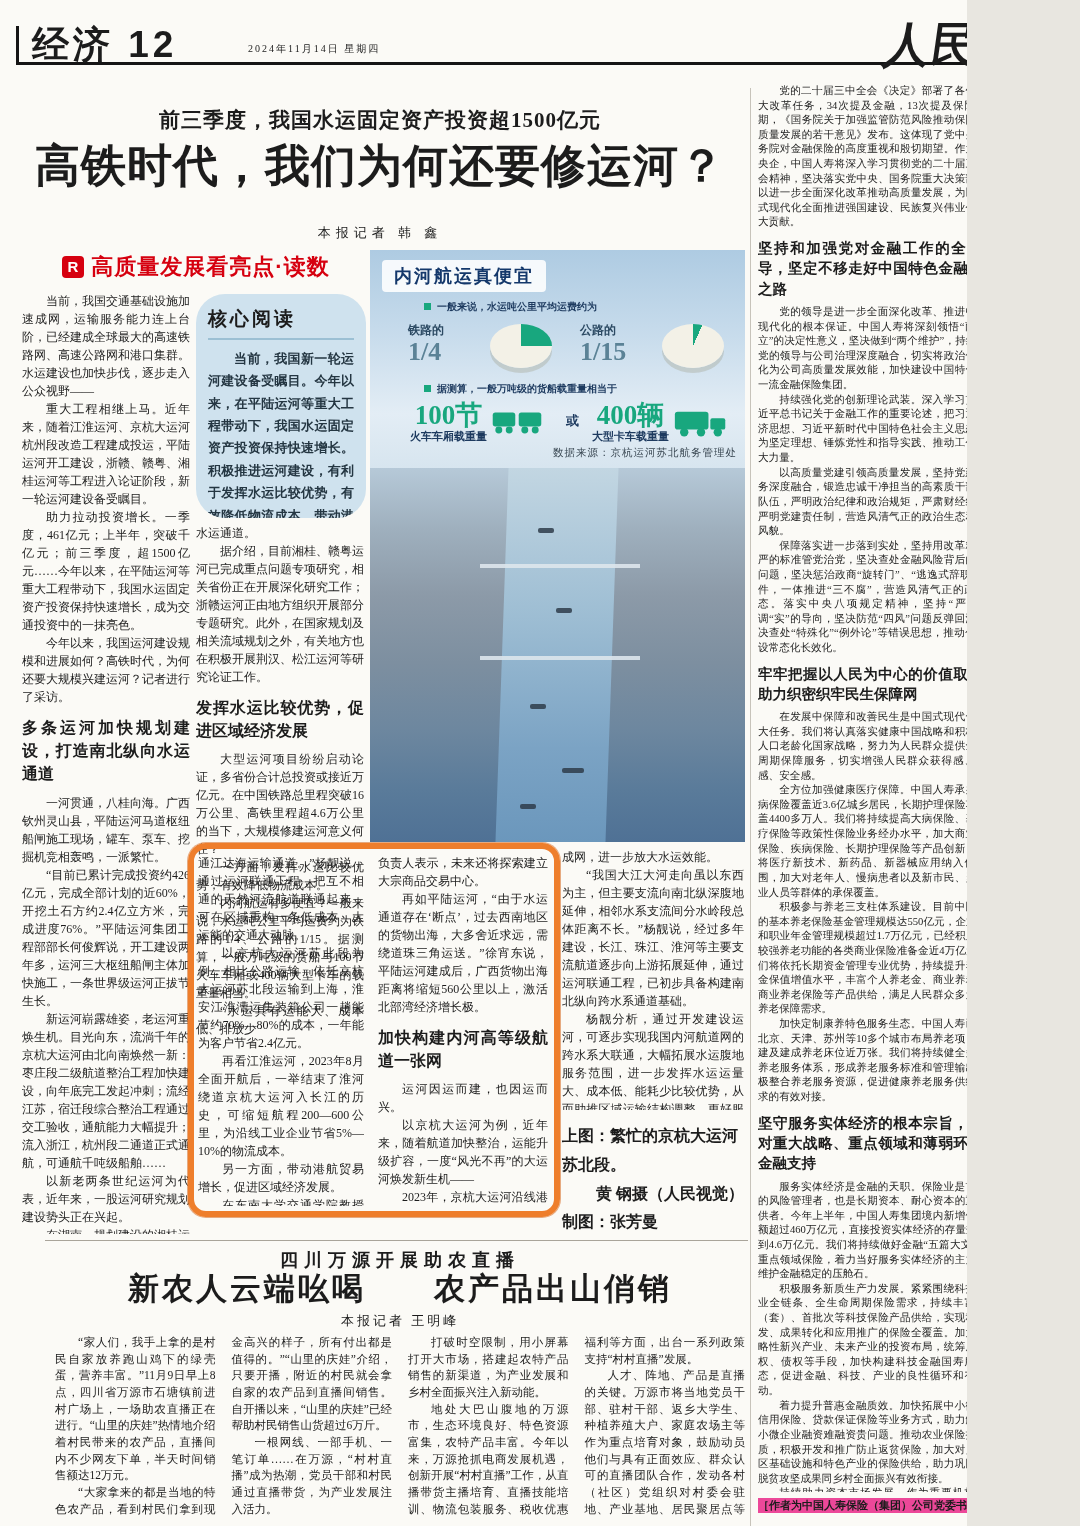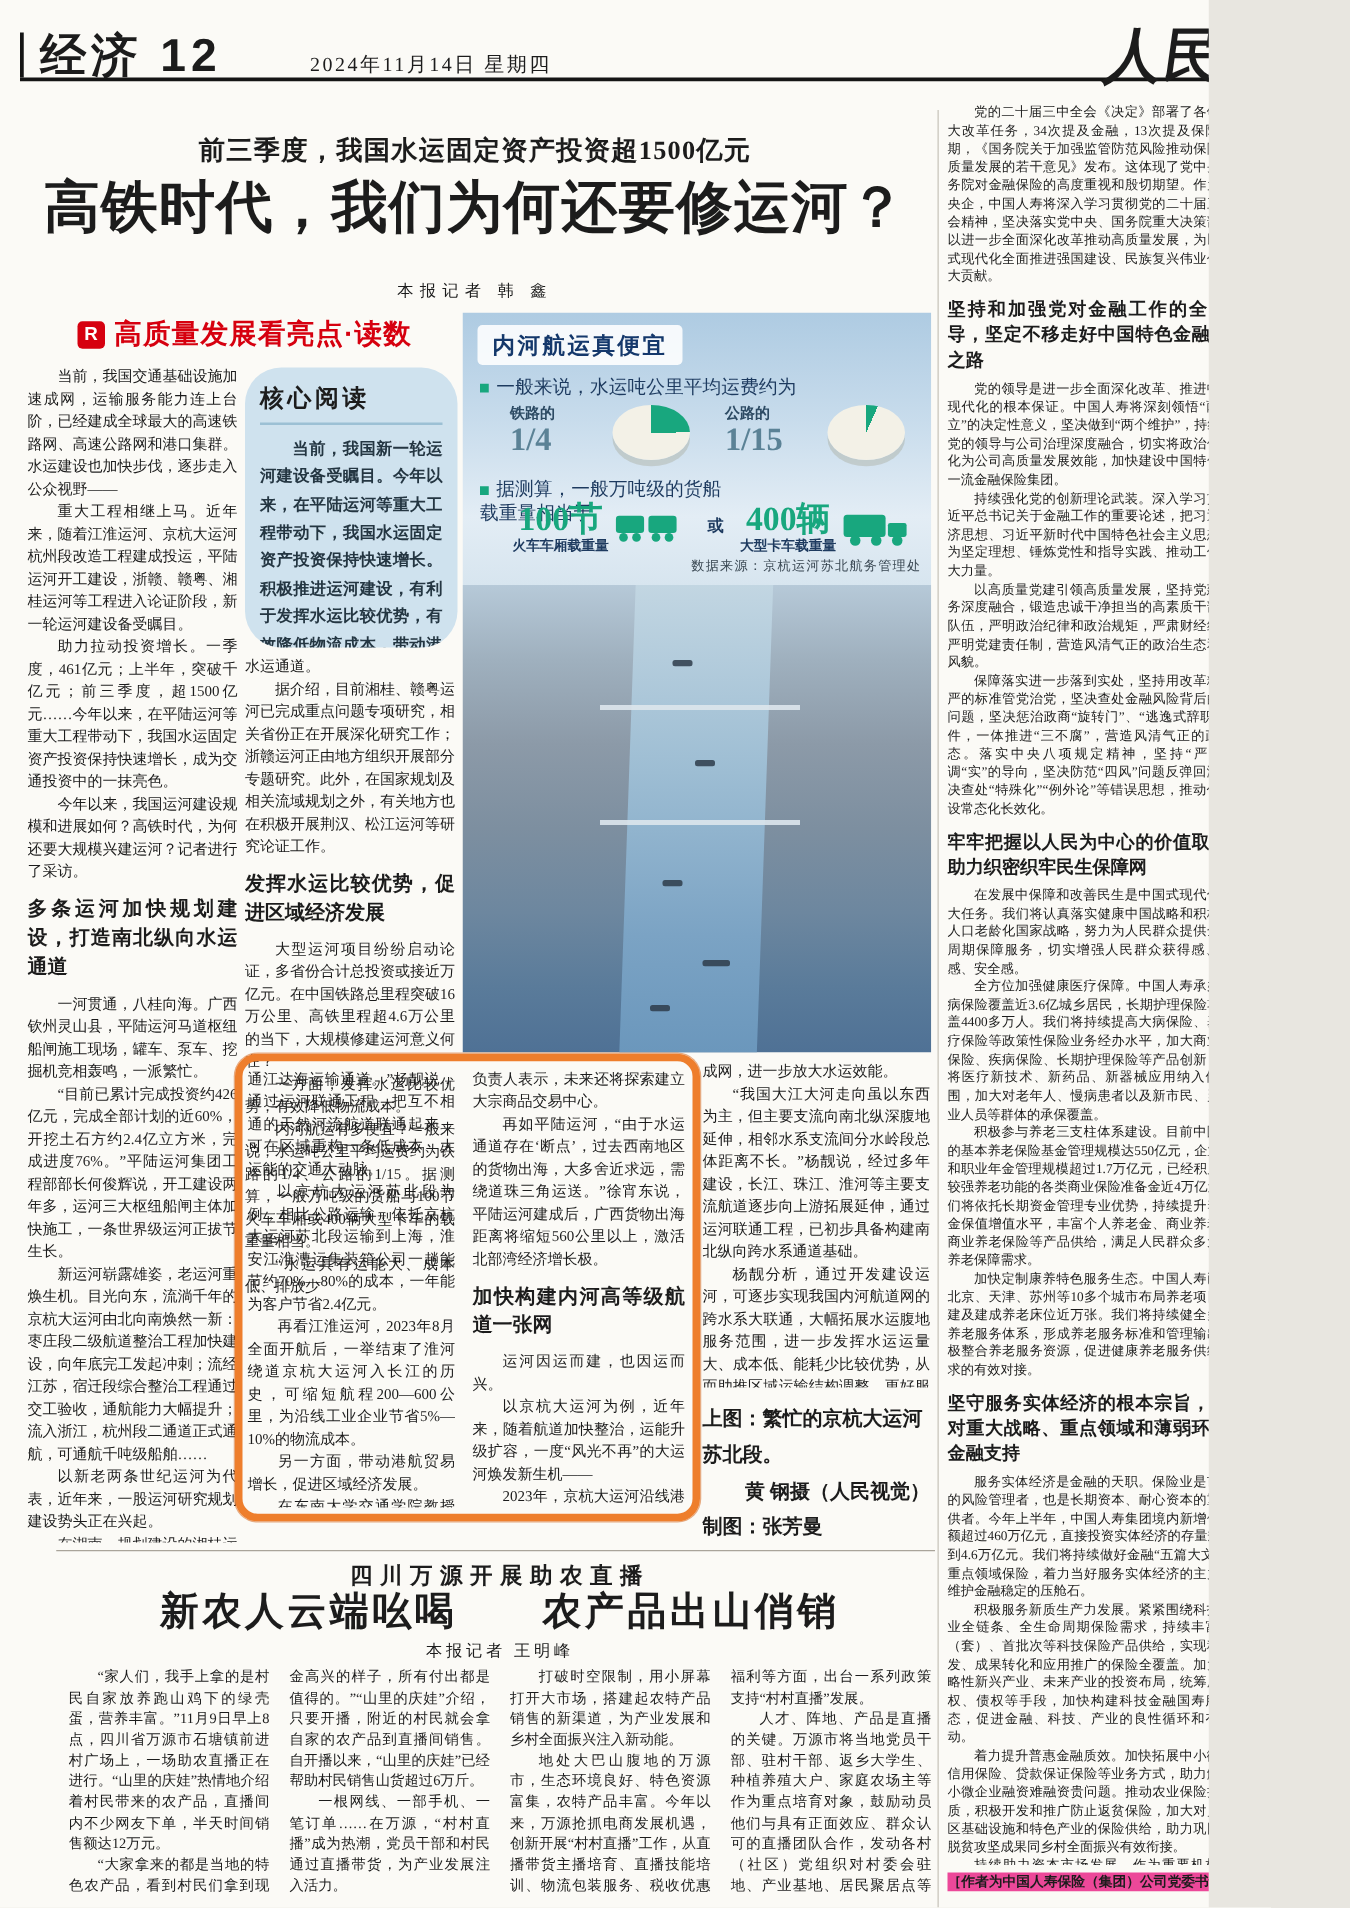--- a/index.html
+++ b/index.html
@@ -5,21 +5,21 @@
   html,body{margin:0;padding:0;}
   body{width:1080px;height:1526px;overflow:hidden;background:#e8e6e0;
        font-family:"Liberation Serif","DejaVu Serif",serif;color:#1c1c1c;}
   .page{position:absolute;left:0;top:0;width:967px;height:1526px;background:#fbfaf6;overflow:hidden;}
   .abs{position:absolute;}
   .sans{font-family:"Liberation Sans","DejaVu Sans",sans-serif;}
   
   .hdr-vline{left:16px;top:26px;width:3px;height:36px;background:#151515;}
   .hdr-hline{left:16px;top:62px;width:988px;height:3px;background:#151515;}
   .section-title{left:32px;top:20px;font-size:37px;font-weight:900;letter-spacing:4px;}
-  .page-date{left:248px;top:42px;font-size:16px;letter-spacing:2px;}
+  .page-date{left:248px;top:42px;font-size:10px;letter-spacing:2px;}
   .masthead{left:884px;top:14px;font-size:46px;font-weight:900;transform:skewX(-8deg) scaleY(1.04);
             letter-spacing:2px;white-space:nowrap;}
   
   .kicker{left:20px;top:106px;width:720px;text-align:center;font-size:21px;font-weight:bold;letter-spacing:1px;}
   .headline{left:10px;top:136px;width:740px;text-align:center;font-size:45px;font-weight:900;letter-spacing:1px;}
   .byline{left:20px;top:224px;width:720px;text-align:center;font-size:13px;letter-spacing:5px;}
   .series{left:28px;top:252px;width:336px;text-align:center;color:#d6000f;font-size:22px;font-weight:900;letter-spacing:1px;}
   .series .badge{display:inline-block;width:22px;height:22px;background:#d6000f;color:#fff;border-radius:4px;
                  font-size:15px;line-height:22px;text-align:center;vertical-align:2px;margin-right:7px;font-weight:bold;}
   
@@ -39,21 +39,21 @@
         padding:12px 12px 8px;overflow:hidden;border-radius:29px;}
   .core h3{margin:0 0 6px;font-family:"Liberation Sans",sans-serif;font-size:19px;letter-spacing:3px;}
   .core .rule{height:2px;background:#9cc0d4;margin:0 0 8px;}
   .core p{margin:0;font-size:13px;line-height:1.72;text-indent:2em;color:#243642;font-weight:bold;text-align:justify;}
   
   .graphic{left:370px;top:250px;width:375px;height:592px;overflow:hidden;}
   .info{position:absolute;left:0;top:0;width:100%;height:218px;
         background:linear-gradient(180deg,#aecbe2 0%,#c8dcec 40%,#e3edf5 75%,#d7e5ef 100%);}
   .info-title{position:absolute;left:12px;top:10px;background:rgba(255,255,255,.88);color:#14386b;
               font-size:18px;font-weight:900;padding:4px 12px;border-radius:4px;letter-spacing:2px;}
-  .bullet{position:absolute;font-size:15px;font-weight:normal;color:#1d3a5f;}
+  .bullet{position:absolute;font-size:10px;font-weight:bold;color:#1d3a5f;margin-left:40px;}
   .bullet::before{content:"";display:inline-block;width:7px;height:7px;background:#18a77e;margin-right:6px;}
   .b1{left:14px;top:50px;}
   .b2{left:14px;top:132px;width:200px;}
   .pieblk{position:absolute;top:72px;width:150px;}
   .pieblk .lbl{font-size:12px;color:#2c4a63;font-weight:bold;}
   .pieblk .val{font-size:26px;color:#5b8296;font-weight:bold;line-height:1;}
   .pie{position:absolute;right:6px;top:2px;width:62px;height:44px;border-radius:50%;
        box-shadow:0 5px 0 rgba(160,160,140,.35);}
   .p1b{left:38px;} .p2b{left:210px;}
   .pieA{background:conic-gradient(#18a77e 0 90deg,#f3f1e7 90deg 360deg);}

